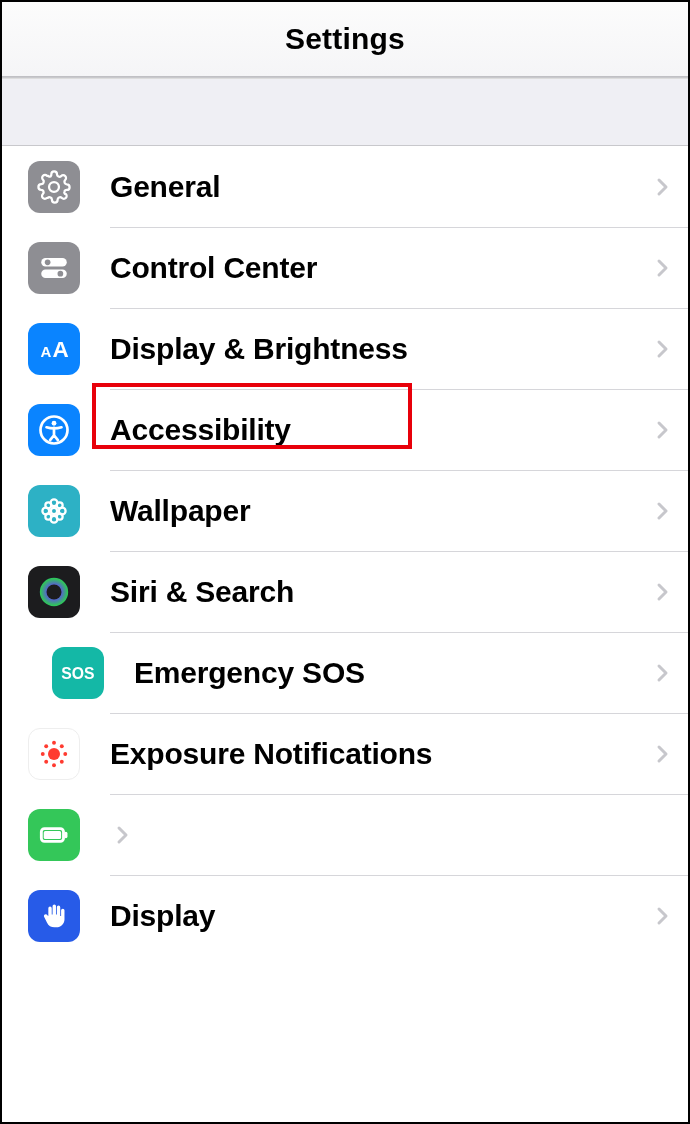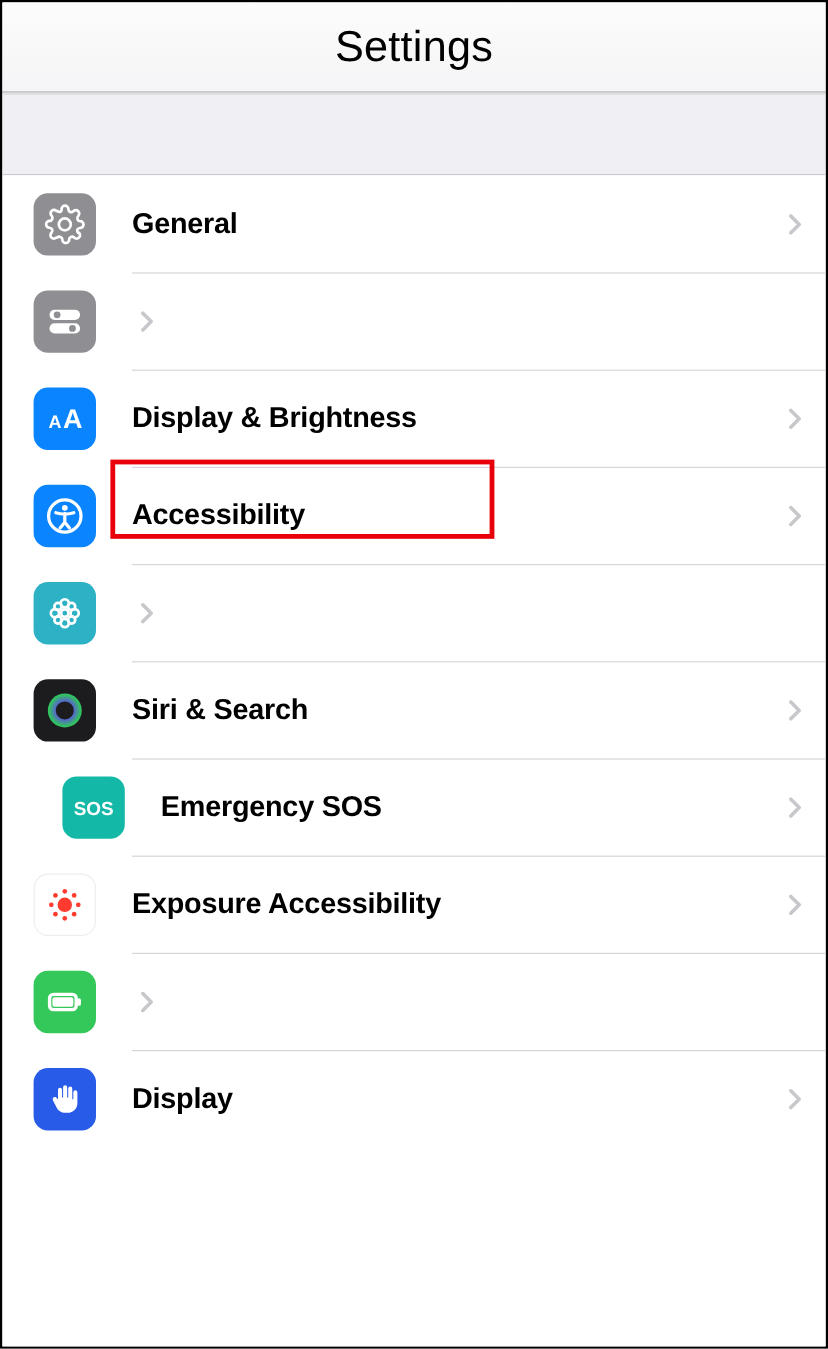--- a/index.html
+++ b/index.html
@@ -20,22 +20,22 @@
     }
     .navbar {
       height: 75px;
       background: linear-gradient(#fcfcfc,#f5f5f7);
       border-bottom: 1px solid #c0c0c4;
       display: flex;
       align-items: center;
       justify-content: center;
     }
     .navbar h1 {
-      font-size: 36px;
-      font-weight: 400;
+      font-size: 30px;
+      font-weight: 700;
       color: #000;
       letter-spacing: 0.2px;
     }
     .hairline {
       height: 1px;
       background: #c8c8cc;
     }
     .section-gap {
       height: 68px;
       background: #efeff4;
@@ -69,21 +69,21 @@
       width: 52px;
       height: 52px;
       border-radius: 12px;
       flex-shrink: 0;
       display: flex;
       align-items: center;
       justify-content: center;
       margin-right: 30px;
     }
     .label {
-      font-size: 24px;
+      font-size: 30px;
       font-weight: 600;
       color: #000;
       flex: 1;
       letter-spacing: -0.2px;
     }
     .chevron {
       width: 24px;
       height: 24px;
       flex-shrink: 0;
     }
@@ -141,20 +141,21 @@
 
     <div class="row">
       <div class="icon-box bg-gray">
         <svg width="34" height="34" viewBox="0 0 24 24">
             <rect x="3" y="5" width="18" height="6" rx="3" fill="#fff"></rect>
             <circle cx="7.5" cy="8" r="2" fill="#8e8e93"></circle>
             <rect x="3" y="13" width="18" height="6" rx="3" fill="#fff"></rect>
             <circle cx="16.5" cy="16" r="2" fill="#8e8e93"></circle>
           </svg>
       </div>
+      <div class="label">Control Center</div>
       <div class="chevron">
         <svg width="24" height="24" viewBox="0 0 24 24">
             <path d="M9 5l7 7-7 7" stroke="#c7c7cc" stroke-width="3" fill="none" stroke-linecap="round" stroke-linejoin="round"></path>
           </svg>
       </div>
     </div>
 
     <div class="row">
       <div class="icon-box bg-blue">
         <svg width="36" height="36" viewBox="0 0 24 24">
@@ -197,20 +198,21 @@
               <circle cx="12" cy="17.8" r="2.4"></circle>
               <circle cx="6.2" cy="12" r="2.4"></circle>
               <circle cx="17.8" cy="12" r="2.4"></circle>
               <circle cx="8" cy="8" r="2.1"></circle>
               <circle cx="16" cy="8" r="2.1"></circle>
               <circle cx="8" cy="16" r="2.1"></circle>
               <circle cx="16" cy="16" r="2.1"></circle>
             </g>
           </svg>
       </div>
+      <div class="label">Wallpaper</div>
       <div class="chevron">
         <svg width="24" height="24" viewBox="0 0 24 24">
             <path d="M9 5l7 7-7 7" stroke="#c7c7cc" stroke-width="3" fill="none" stroke-linecap="round" stroke-linejoin="round"></path>
           </svg>
       </div>
     </div>
 
     <div class="row">
       <div class="icon-box bg-black">
         <svg width="40" height="40" viewBox="0 0 24 24">
@@ -258,21 +260,21 @@
               <circle cx="12" cy="19.5" r="1.3"></circle>
               <circle cx="4.5" cy="12" r="1.3"></circle>
               <circle cx="19.5" cy="12" r="1.3"></circle>
               <circle cx="6.8" cy="6.8" r="1.3"></circle>
               <circle cx="17.2" cy="6.8" r="1.3"></circle>
               <circle cx="6.8" cy="17.2" r="1.3"></circle>
               <circle cx="17.2" cy="17.2" r="1.3"></circle>
             </g>
           </svg>
       </div>
-      <div class="label">Exposure Accessibility</div>
+      <div class="label">Exposure Notifications</div>
       <div class="chevron">
         <svg width="24" height="24" viewBox="0 0 24 24">
             <path d="M9 5l7 7-7 7" stroke="#c7c7cc" stroke-width="3" fill="none" stroke-linecap="round" stroke-linejoin="round"></path>
           </svg>
       </div>
     </div>
 
     <div class="row">
       <div class="icon-box bg-green">
         <svg width="38" height="38" viewBox="0 0 24 24">

